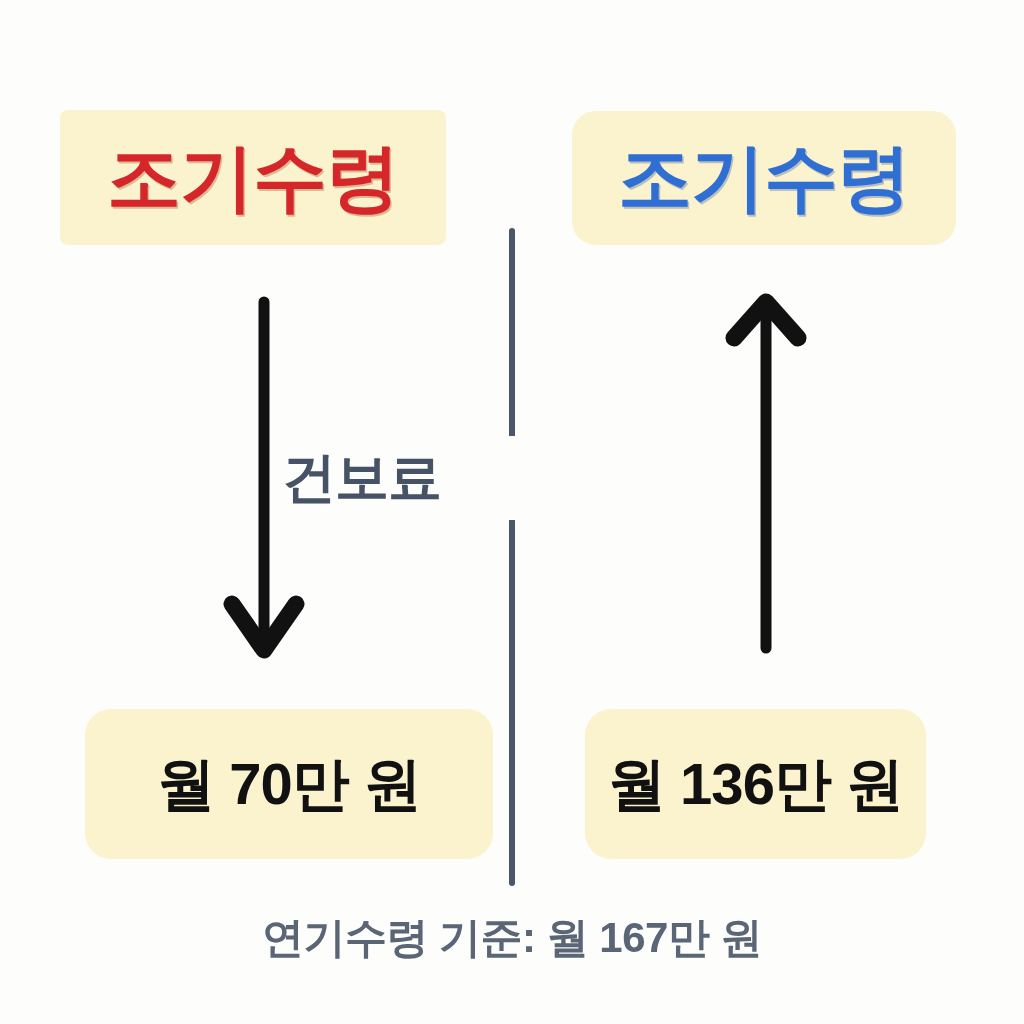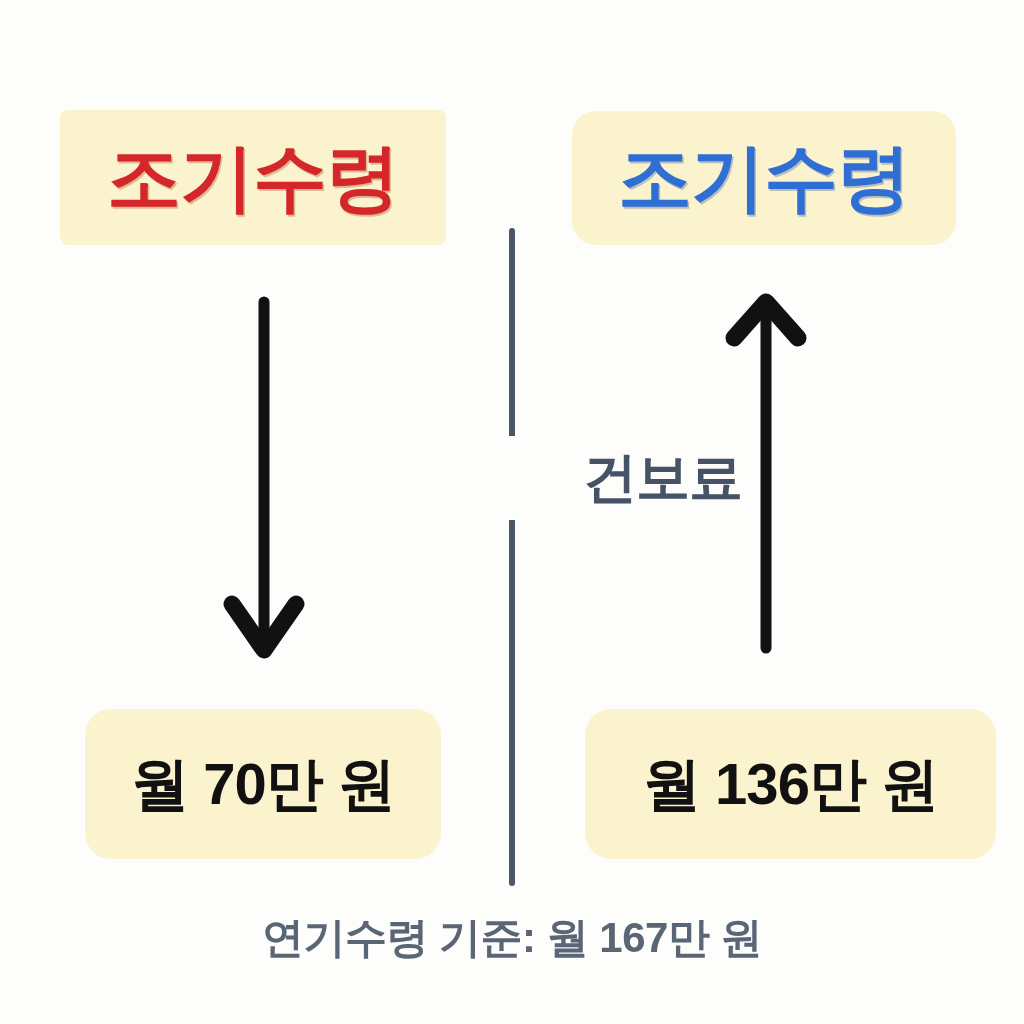--- a/index.html
+++ b/index.html
@@ -44,28 +44,28 @@
   .chip-top-right {
     left: 572px;
     top: 111px;
     width: 384px;
     height: 134px;
     border-radius: 24px;
   }
   .chip-bottom-left {
     left: 85px;
     top: 709px;
-    width: 356px;
+    width: 408px;
     height: 150px;
     border-radius: 26px;
   }
   .chip-bottom-right {
     left: 585px;
     top: 709px;
-    width: 411px;
+    width: 341px;
     height: 150px;
     border-radius: 26px;
   }
 
   .label-text {
     font-size: 74px;
     font-weight: 700;
     letter-spacing: -1px;
     white-space: nowrap;
     display: block;
@@ -92,21 +92,21 @@
     background: #4a5768;
     border-radius: 3px;
   }
 
   
   .center-note {
     position: absolute;
     left: 282px;
     top: 436px;
     width: 460px;
-    text-align: right;
+    text-align: left;
     color: #465265;
     font-size: 54px;
     font-weight: 700;
     line-height: 1.33;
     letter-spacing: -1px;
     background: #fdfdfb;
     padding: 6px 0;
   }
   .center-note span { display: block; white-space: nowrap; }
 

